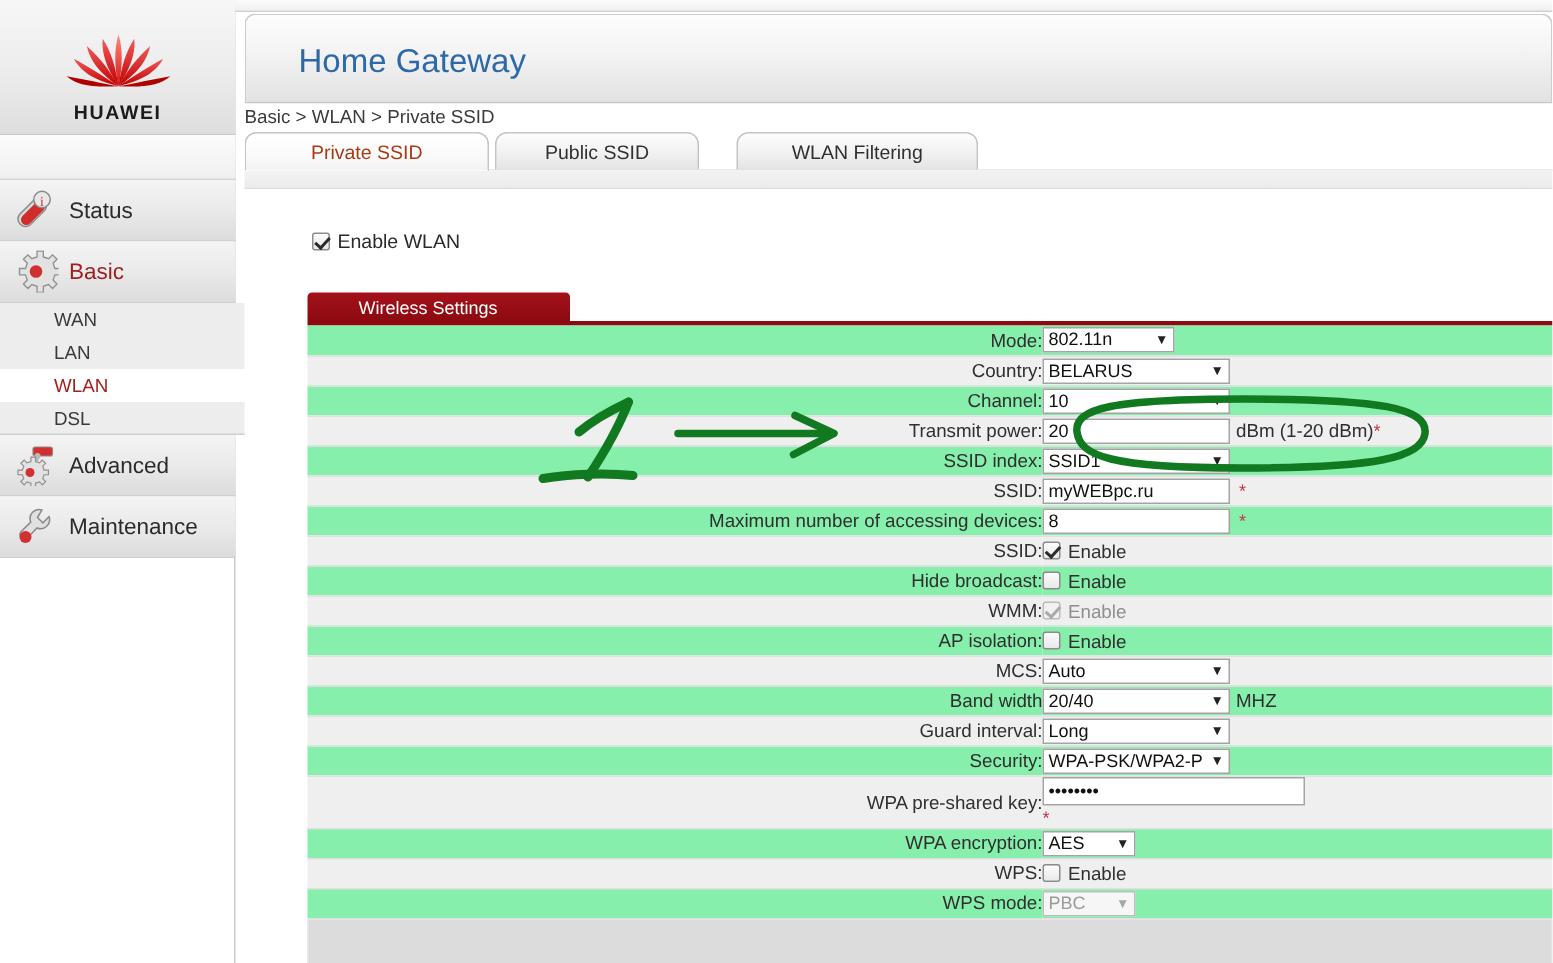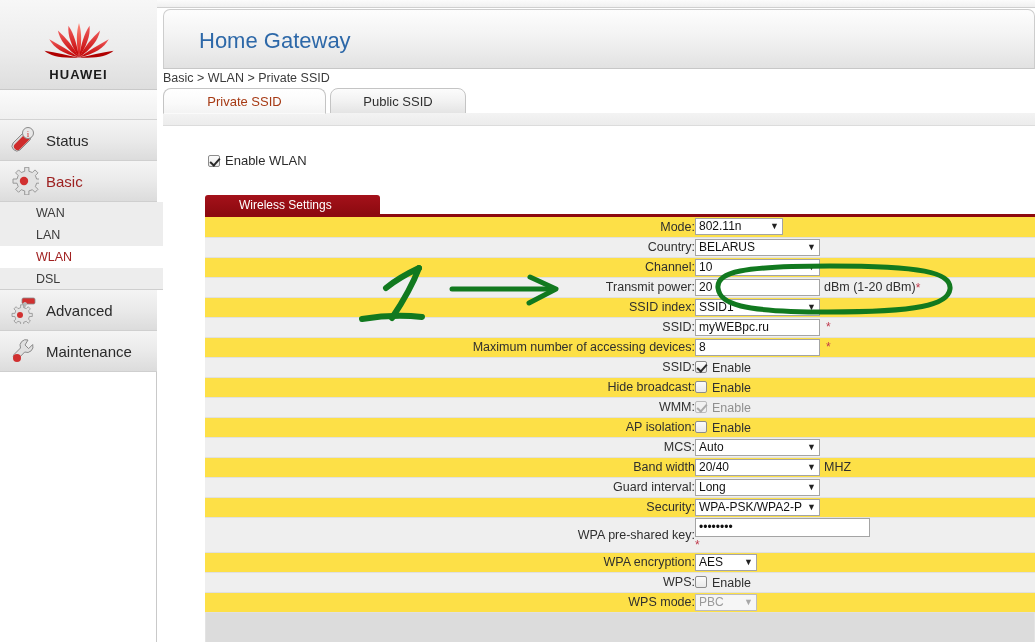--- a/index.html
+++ b/index.html
@@ -150,21 +150,21 @@
     table-layout: fixed;
   }
   table.form tr { height: 20px; }
   table.form td {
     border-bottom: 1px solid #e0e0e0;
     font-size: 12.5px;
     color: #2f2f2f;
     padding: 0;
     vertical-align: middle;
   }
-  tr.odd td { background: #fde047; }
+  tr.odd td { background: #86efac; }
   tr.even td { background: #efefef; }
   td.lbl { text-align: right; padding-right: 9px; width: 490px; white-space: nowrap; }
   td.fld { padding-left: 0; }
   td.fld > * { vertical-align: middle; }
 
   .sel {
     display: inline-block;
     height: 17px;
     border: 1px solid #a4a4a4;
     background: #ffffff;
@@ -346,20 +346,23 @@
 
   <div id="breadcrumb">Basic &gt; WLAN &gt; Private SSID</div>
 
   <div id="tabstrip">
     <div class="tab active" style="left:0px;width:163px;">
       <span>Private SSID</span>
     </div>
     <div class="tab" style="left:167px;width:136px;">
       <span>Public SSID</span>
     </div>
+    <div class="tab" style="left:328px;width:161px;">
+      <span>WLAN Filtering</span>
+    </div>
   </div>
   <div id="tabs-underline"></div>
 
   <div id="content">
 
     <div id="enable-wlan-row">
       <span class="cbx on"></span>
       <span>Enable WLAN</span>
     </div>
 

